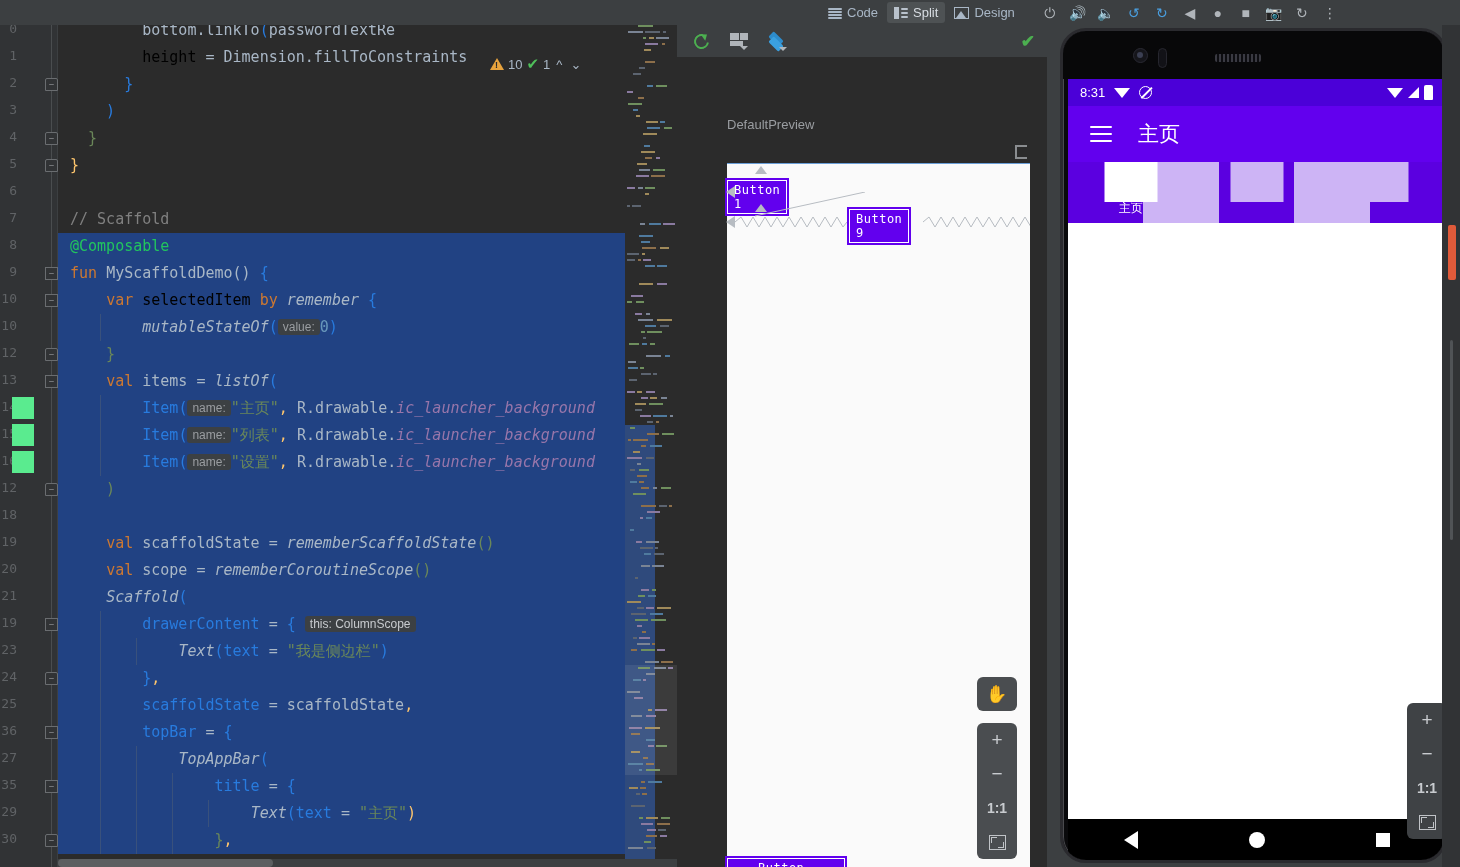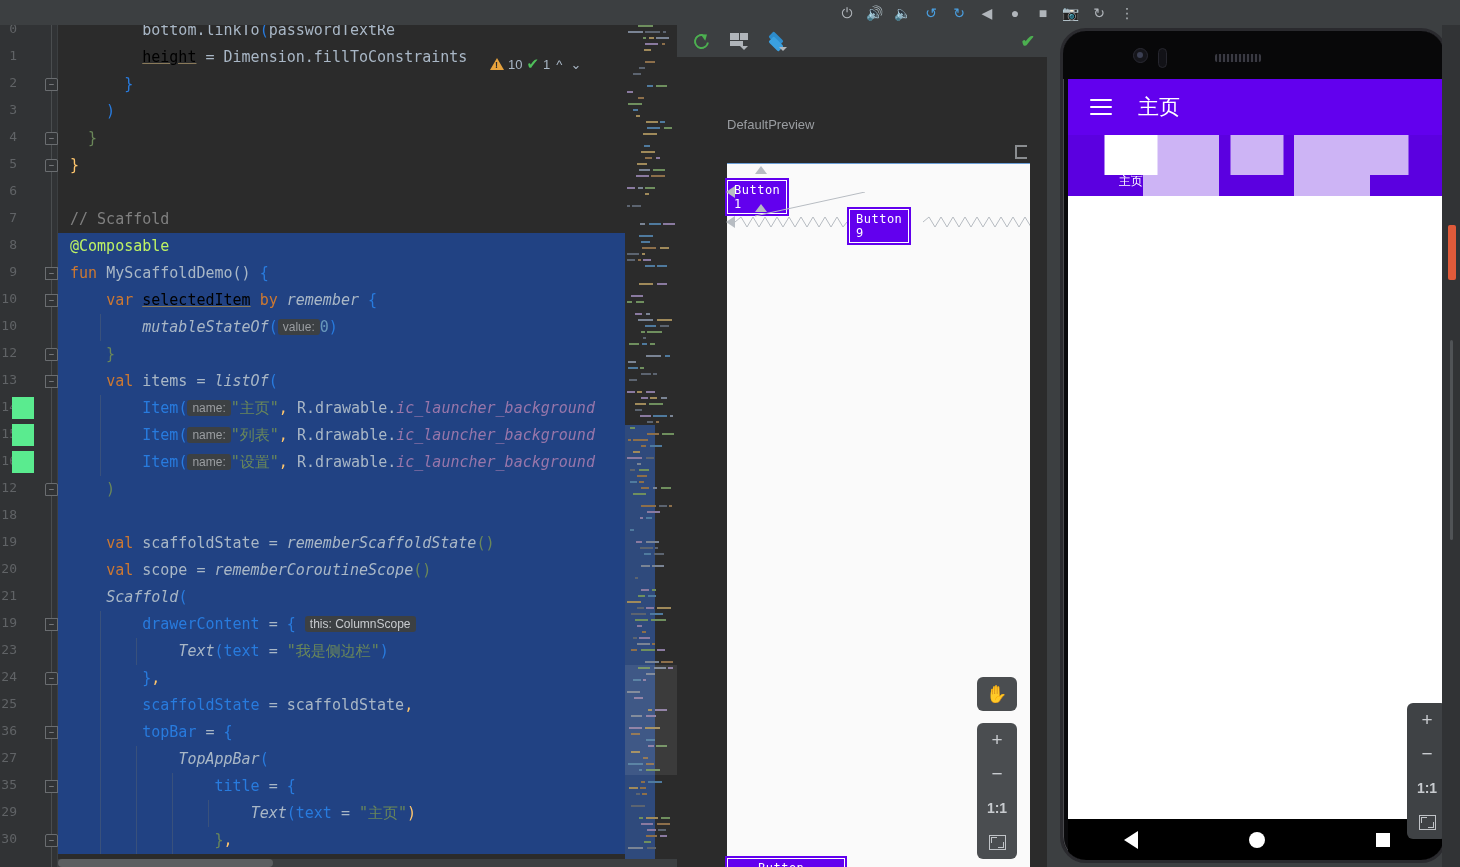--- a/index.html
+++ b/index.html
@@ -83,27 +83,27 @@
   .cur-line { background: #323232; }
   .ind-guide {
     position: absolute; top: 0; width: 1px; height: 27px; background: #4a5b78; opacity: .6;
   }
   
   .kw   { color: #cc7832; }
   .cls  { color: #a9b7c6; }
   .str  { color: #6a8759; }
   .num  { color: #6897bb; }
   .com  { color: #808080; }
-  .ann  { color: #bef264; }
+  .ann  { color: #22c55e; }
   .ital { font-style: italic; color: #a9b7c6; }
   .prop { color: #9876aa; font-style: italic; }
   .yb   { color: #ffc66d; }
   .cy   { color: #287bde; }
   .gn   { color: #6a8759; }
-  .und  { text-decoration: underline; text-decoration-color: #8a7a5a; text-align: center; }
+  .und  { text-decoration-color: #8a7a5a; text-align: center; }
   .hint {
     background: #3c4043; color: #9a9da1; font-size: 12px;
     padding: 1px 5px; border-radius: 3px; font-family: "Liberation Sans", sans-serif;
     position: relative; top: -1px;
   }
   .hint.white { color: #c8cbcf; }
 
   
   .inspect-widget {
     position: absolute; top: 30px; left: 490px;
@@ -301,20 +301,44 @@
   .rs-mark { position: absolute; right: 4px; width: 8px; border-radius: 2px; }
   .rs-thumb { position: absolute; right: 7px; width: 3px; background: #505356; border-radius: 2px; }
 </style>
 </head>
 <body>
 
 <div id="root">
 
   <div class="topbar">
     <div class="left-fill"></div>
+    <div class="mode-group">
+      <div class="mode-btn">
+        <span class="mode-icon ic-code">
+            <i></i>
+            <i></i>
+            <i></i>
+            <i></i>
+          </span>
+        <span>Code</span>
+      </div>
+      <div class="mode-btn active">
+        <span class="mode-icon ic-split">
+            <span class="bar"></span>
+            <i></i>
+            <i></i>
+            <i></i>
+          </span>
+        <span>Split</span>
+      </div>
+      <div class="mode-btn">
+        <span class="ic-design"></span>
+        <span>Design</span>
+      </div>
+    </div>
     <div class="emu-toolbar">
       <span class="emu-ic">⏻</span>
       <span class="emu-ic">🔊</span>
       <span class="emu-ic">🔈</span>
       <span class="emu-ic blue">↺</span>
       <span class="emu-ic blue">↻</span>
       <span class="emu-ic">◀</span>
       <span class="emu-ic">●</span>
       <span class="emu-ic">■</span>
       <span class="emu-ic">📷</span>
@@ -671,20 +695,32 @@
 
   <div class="emulator">
     <div class="phone-frame">
       <div class="phone-topbezel">
         <span class="cam"></span>
         <span class="sensor"></span>
         <span class="speaker"></span>
       </div>
 
       <div class="screen">
+        <div class="statusbar">
+          <div class="sb-left">
+            <span>8:31</span>
+            <span class="wifi-ic"></span>
+            <span class="noent-ic"></span>
+          </div>
+          <div class="sb-right">
+            <span class="wifi-ic"></span>
+            <span class="cell-ic"></span>
+            <span class="batt-ic"></span>
+          </div>
+        </div>
 
         <div class="appbar">
           <span class="hamburger">
               <i></i>
               <i></i>
               <i></i>
             </span>
           <span class="appbar-title">主页</span>
         </div>
 

